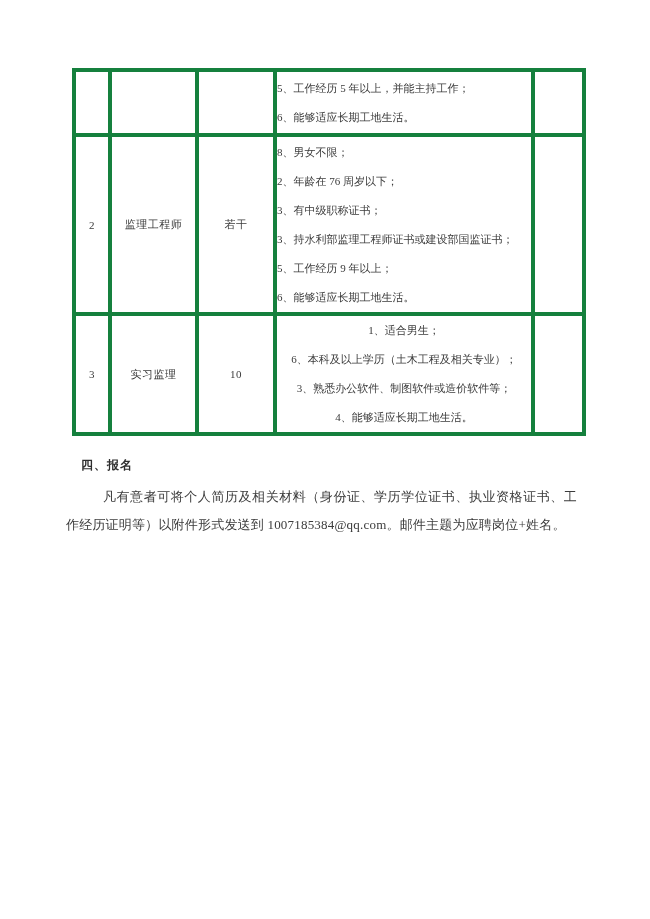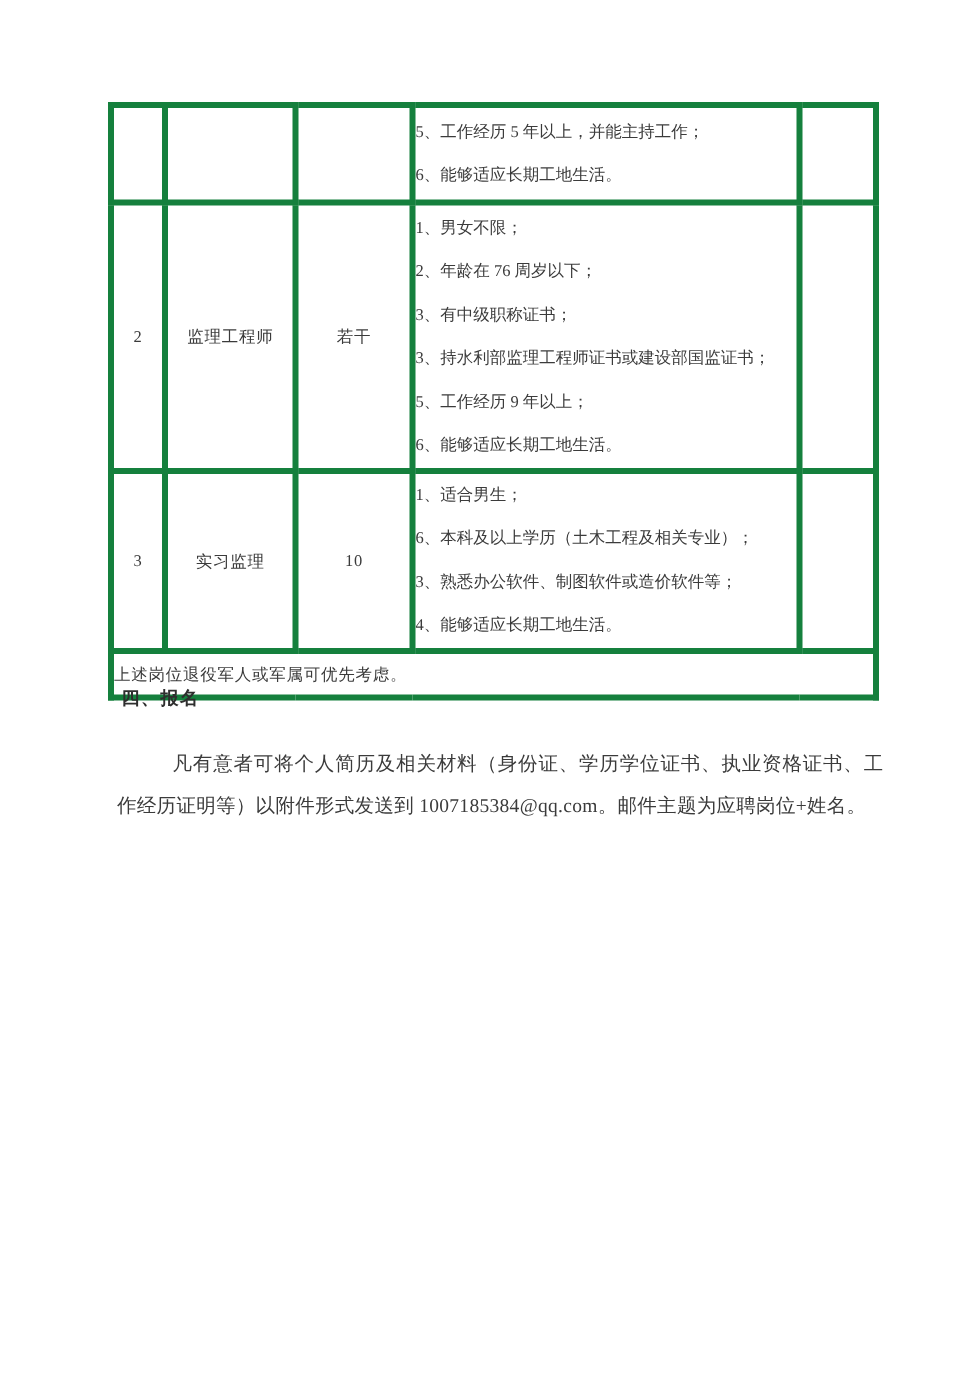--- a/index.html
+++ b/index.html
@@ -27,21 +27,21 @@
   }
   table.recruit td {
     border: 4px solid #15803d;
     padding: 0;
     vertical-align: middle;
     font-size: 11px;
     color: #3b3b3b;
   }
   tr.row-partial td { height: 61px; }
   tr.row-2 td       { height: 175px; }
-  tr.row-3 td       { height: 116px; }
+  tr.row-3 td       { height: 116px; text-align: center; }
   tr.row-note td    { height: 27px; }
   td.center {
     text-align: center;
     letter-spacing: 0.5px;
   }
   td.req-cell {
     padding: 1px 4px 1px 8px;
   }
   .req-line {
     line-height: 29px;
@@ -64,21 +64,21 @@
     font-size: 12px;
     font-weight: 700;
     color: #2e2e2e;
     letter-spacing: 1px;
   }
   .section-body {
     position: absolute;
     left: 66px;
     top: 483px;
     width: 511px;
-    margin: 12px;
+    margin: 0;
     font-size: 13px;
     line-height: 28px;
     text-indent: 37px;
     text-align: justify;
     color: #3b3b3b;
     letter-spacing: 0.2px;
   }
 </style>
 </head>
 <body>
@@ -103,21 +103,21 @@
           <div class="req-line">6、能够适应长期工地生活。</div>
         </td>
         <td class="center"></td>
       </tr>
 
       <tr class="row-2">
         <td class="center">2</td>
         <td class="center">监理工程师</td>
         <td class="center">若干</td>
         <td class="req-cell">
-          <div class="req-line">1、男女不限；</div>
+          <div class="req-line">8、男女不限；</div>
           <div class="req-line">2、年龄在 76 周岁以下；</div>
           <div class="req-line">3、有中级职称证书；</div>
           <div class="req-line">3、持水利部监理工程师证书或建设部国监证书；</div>
           <div class="req-line">5、工作经历 9 年以上；</div>
           <div class="req-line">6、能够适应长期工地生活。</div>
         </td>
         <td class="center"></td>
       </tr>
 
       <tr class="row-3">
@@ -126,23 +126,20 @@
         <td class="center">10</td>
         <td class="req-cell">
           <div class="req-line">1、适合男生；</div>
           <div class="req-line">6、本科及以上学历（土木工程及相关专业）；</div>
           <div class="req-line">3、熟悉办公软件、制图软件或造价软件等；</div>
           <div class="req-line">4、能够适应长期工地生活。</div>
         </td>
         <td class="center"></td>
       </tr>
 
-      <tr class="row-note">
-        <td class="note-cell" colspan="5">上述岗位退役军人或军属可优先考虑。</td>
-      </tr>
     </tbody>
   </table>
 
   <h2 class="section-heading">四、报名</h2>
 
   <p class="section-body">凡有意者可将个人简历及相关材料（身份证、学历学位证书、执业资格证书、工作经历证明等）以附件形式发送到 1007185384@qq.com。邮件主题为应聘岗位+姓名。</p>
 
 </div>
 
 </body></html>

